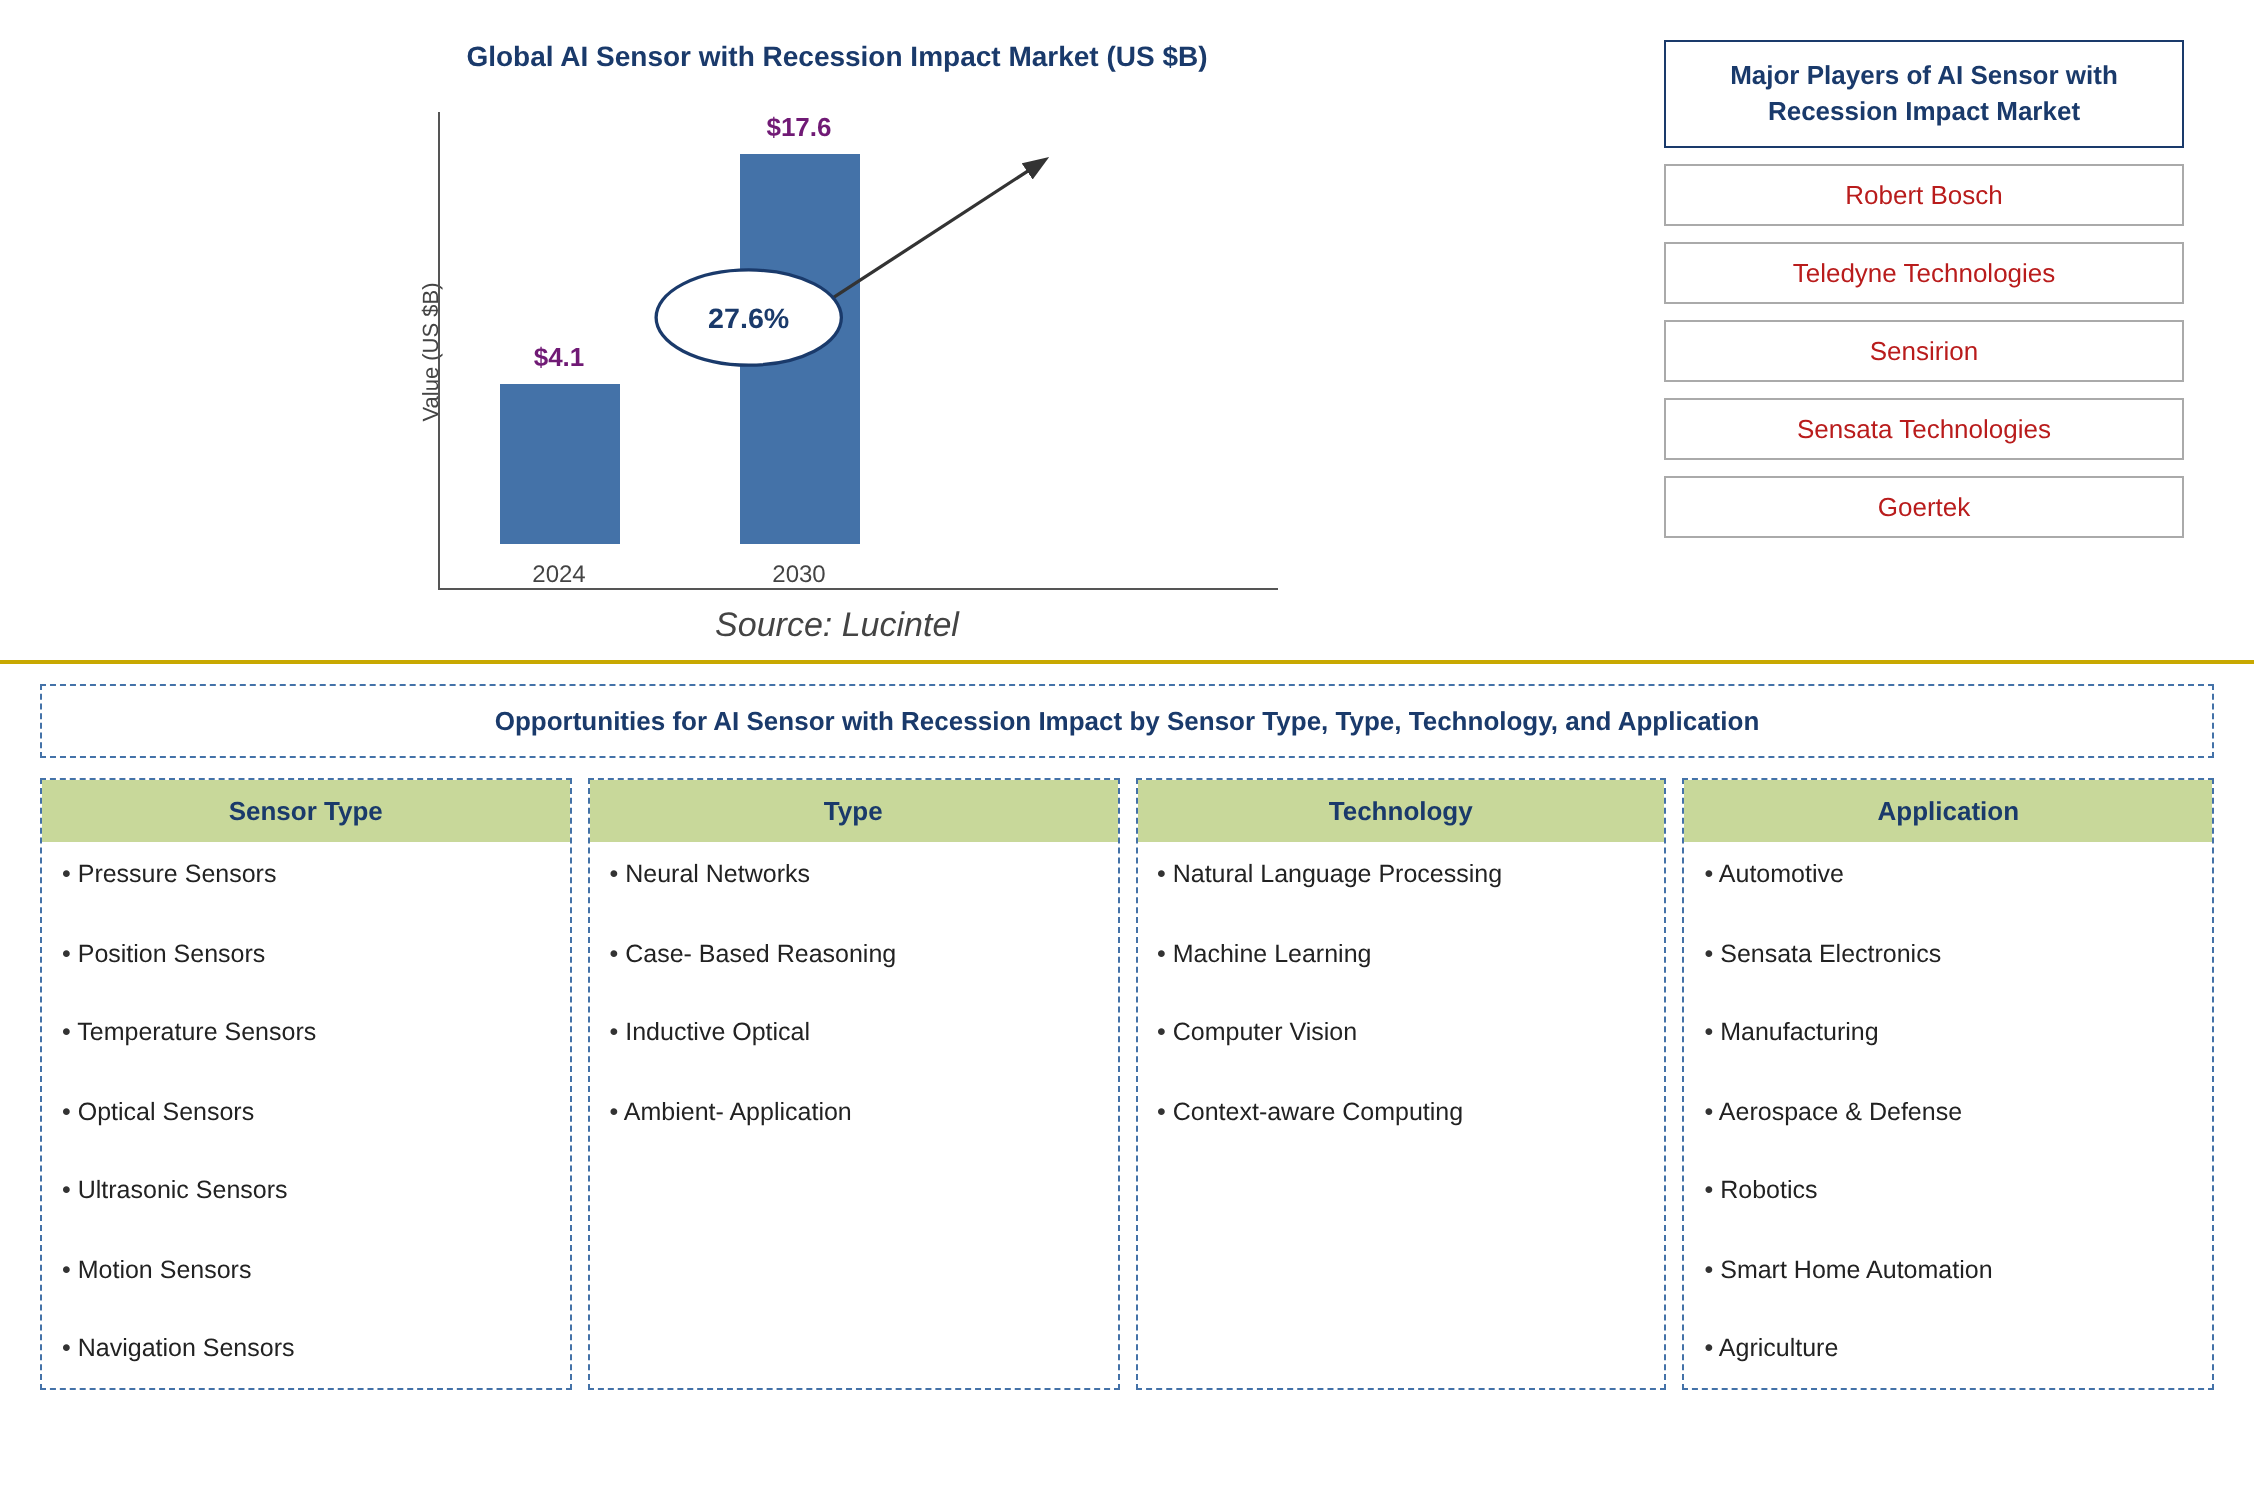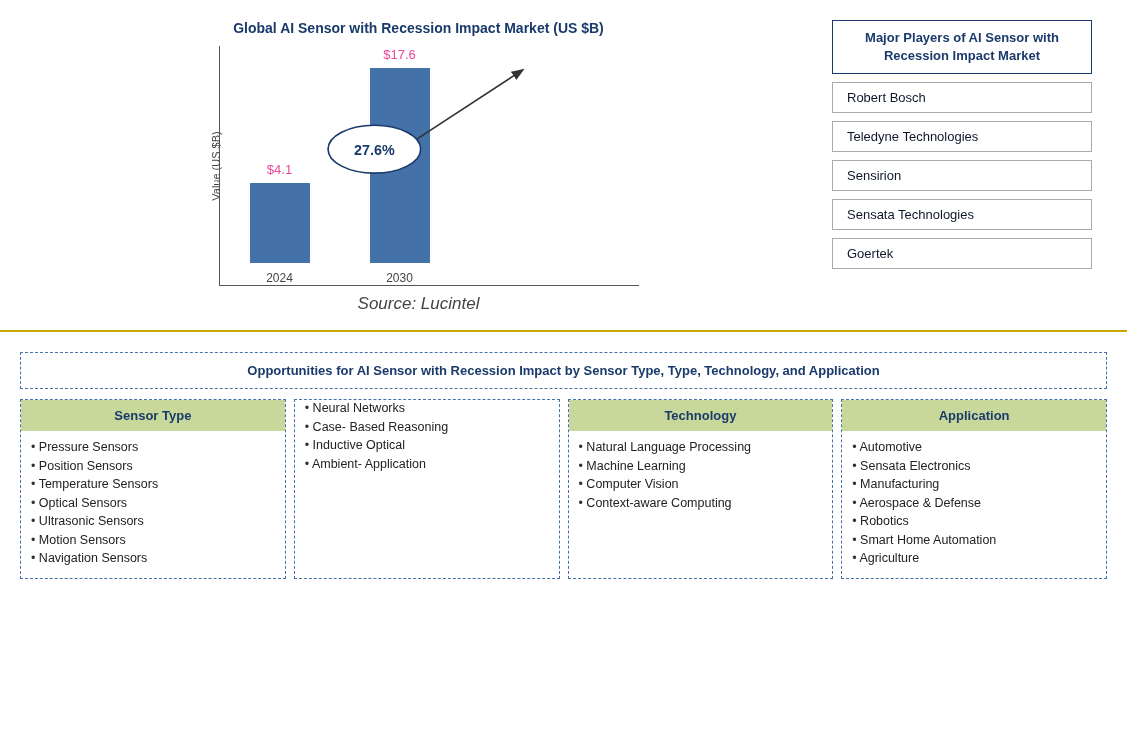--- a/index.html
+++ b/index.html
@@ -26,21 +26,21 @@
       flex-direction: column;
       align-items: center;
       position: relative;
     }
 
     .chart-title {
       font-size: 14px;
       font-weight: bold;
       color: #1a3a6b;
       margin-top: 10px;
-      margin-bottom: 10px;
+      margin-bottom: 20px;
       text-align: center;
     }
 
     .y-axis-label {
       position: absolute;
       left: -38px;
       top: 50%;
       transform: translateY(-50%) rotate(-90deg);
       font-size: 11px;
       color: #444;
@@ -61,22 +61,22 @@
 
     .bar-group {
       display: flex;
       flex-direction: column;
       align-items: center;
       gap: 4px;
     }
 
     .bar-value {
       font-size: 13px;
-      font-weight: normal;
-      color: #ec4899;
+      font-weight: bold;
+      color: #701a75;
       margin-bottom: 2px;
     }
 
     .bar {
       background: #4472a8;
       width: 60px;
     }
 
     .bar-label {
       font-size: 12px;
@@ -106,34 +106,34 @@
       text-align: center;
       font-size: 13px;
       font-weight: bold;
       color: #1a3a6b;
       line-height: 1.4;
     }
 
     .player-item {
       border: 1px solid #aaa;
       padding: 7px 14px;
-      text-align: left;
-      font-size: 13px;
-      color: #0f172a;
+      text-align: center;
+      font-size: 13px;
+      color: #b91c1c;
     }
 
     .divider-line {
       width: 100%;
       height: 2px;
       background: #c8a800;
       margin: 0;
     }
 
     .bottom-section {
-      padding: 20px 20px 10px 20px;
+      padding: 10px 20px 10px 20px;
     }
 
     .opportunities-title {
       border: 1.5px dashed #4472a8;
       text-align: center;
       padding: 10px;
       font-size: 13px;
       font-weight: bold;
       color: #1a3a6b;
       margin-bottom: 10px;
@@ -158,21 +158,21 @@
       font-size: 13px;
       font-weight: bold;
       color: #1a3a6b;
       margin-bottom: 8px;
     }
 
     .column-items {
       padding: 0 10px;
       display: flex;
       flex-direction: column;
-      gap: 1px;
+      gap: 22px;
     }
 
     .column-item {
       font-size: 12.5px;
       color: #222;
       line-height: 1.4;
     }
 
     .column-item::before {
       content: "• ";
@@ -256,20 +256,21 @@
         <div class="column-item">Position Sensors</div>
         <div class="column-item">Temperature Sensors</div>
         <div class="column-item">Optical Sensors</div>
         <div class="column-item">Ultrasonic Sensors</div>
         <div class="column-item">Motion Sensors</div>
         <div class="column-item">Navigation Sensors</div>
       </div>
     </div>
 
     <div class="column">
+      <div class="column-header">Type</div>
       <div class="column-items">
         <div class="column-item">Neural Networks</div>
         <div class="column-item">Case- Based Reasoning</div>
         <div class="column-item">Inductive Optical</div>
         <div class="column-item">Ambient- Application</div>
       </div>
     </div>
 
     <div class="column">
       <div class="column-header">Technology</div>

